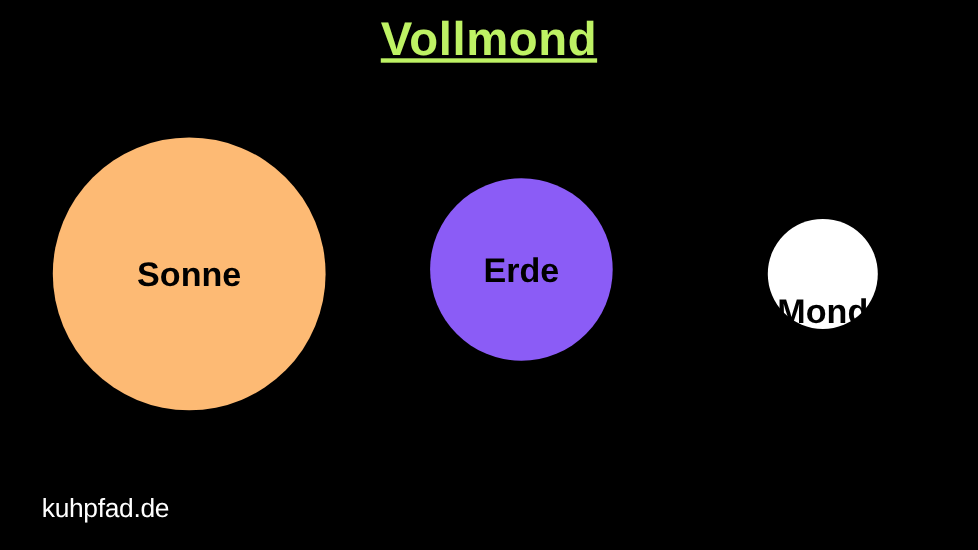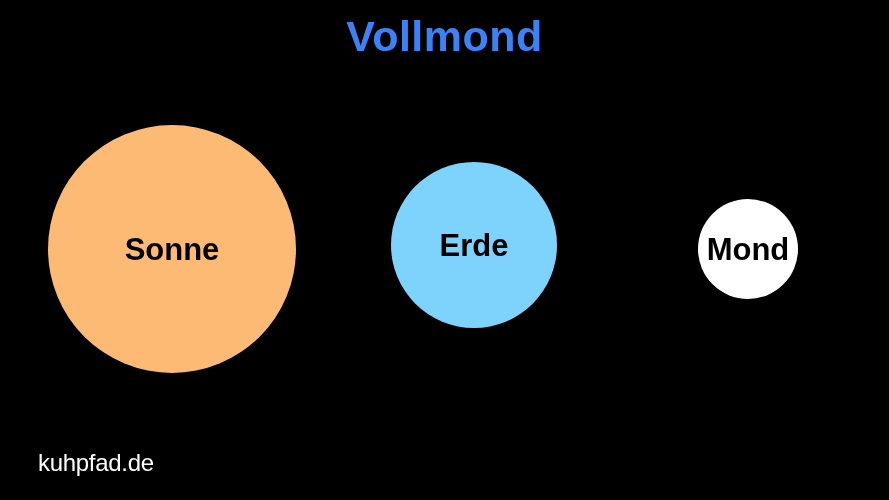--- a/index.html
+++ b/index.html
@@ -50,29 +50,29 @@
     font-weight: normal;
     letter-spacing: -0.3px;
     line-height: 1;
   }
 </style>
 </head>
 <body>
 
 <div class="stage" style="background-color: rgb(0, 0, 0);">
 
-  <h1 class="title" style="color: #3b82f6;">Vollmond</h1>
+  <h1 class="title" style="color: #bef264; text-decoration: underline;">Vollmond</h1>
 
   <div class="body-circle circle-sonne" style="background-color: #fdba74; width: 248px; height: 248px;">
     <span class="body-label" style="color: rgb(0, 0, 0);">Sonne</span>
   </div>
 
-  <div class="body-circle circle-erde" style="background-color: #7dd3fc; width: 166px; height: 166px;">
+  <div class="body-circle circle-erde" style="background-color: #8b5cf6; width: 166px; height: 166px;">
     <span class="body-label" style="color: rgb(0, 0, 0);">Erde</span>
   </div>
 
-  <div class="body-circle circle-mond" style="background-color: rgb(255, 255, 255); width: 100px; height: 100px;">
+  <div class="body-circle circle-mond" style="background-color: rgb(255, 255, 255); width: 100px; height: 100px; align-items: flex-end;">
     <span class="body-label" style="color: rgb(0, 0, 0);">Mond</span>
   </div>
 
   <div class="watermark" style="color: rgb(255, 255, 255);">kuhpfad.de</div>
 
 </div>
 
 </body></html>

